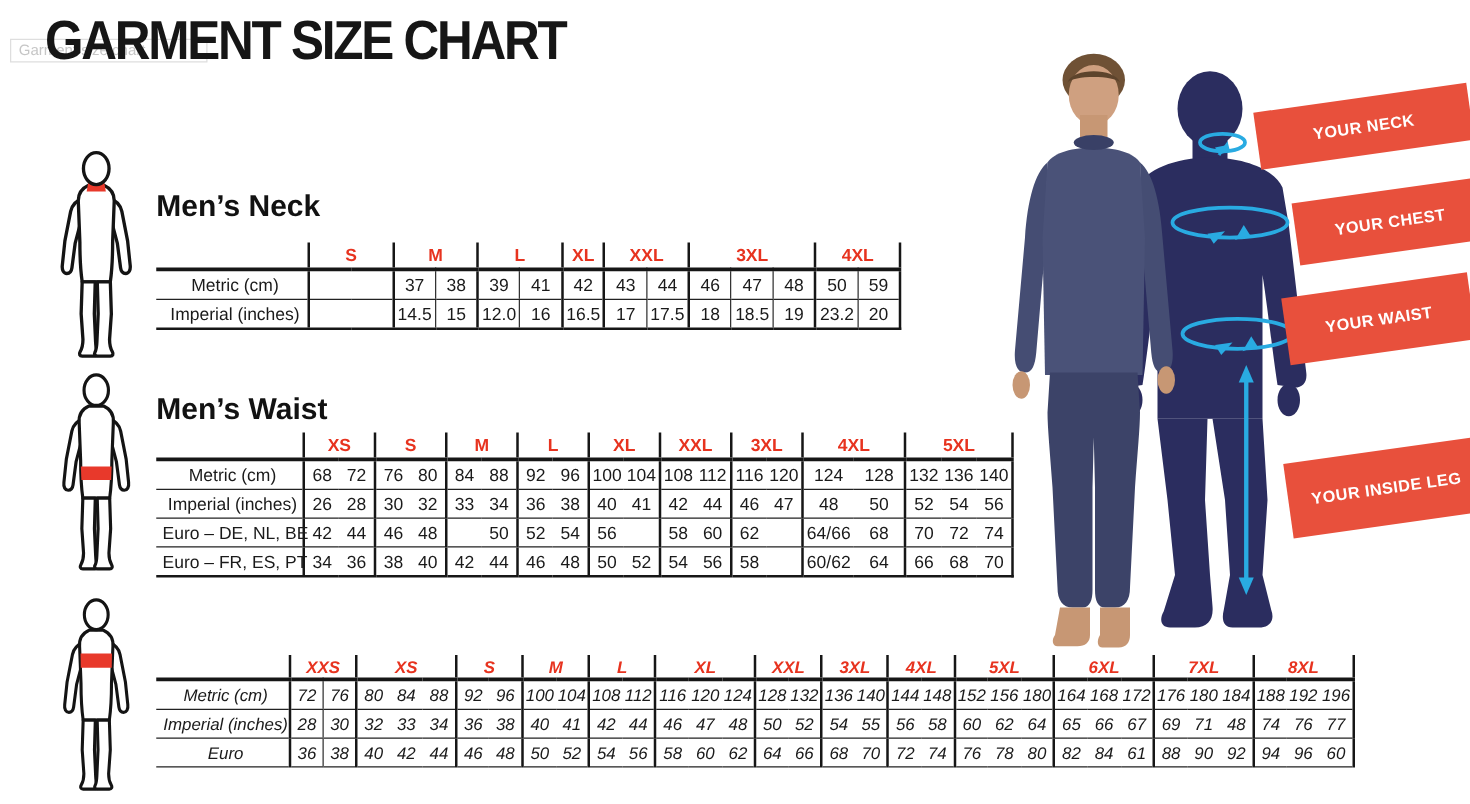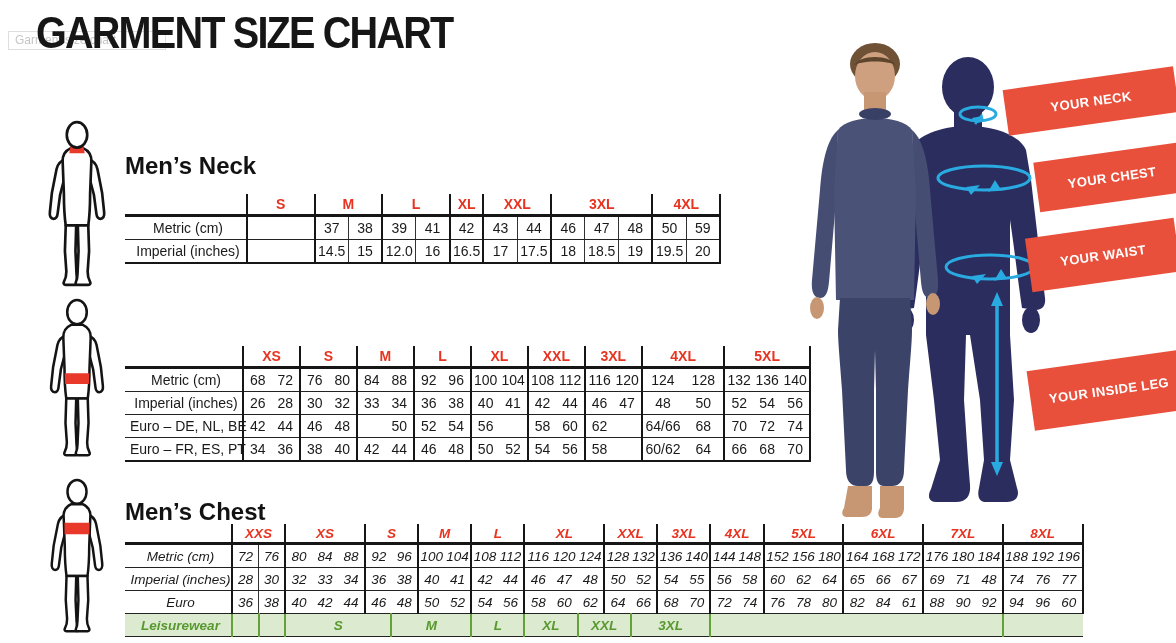--- a/index.html
+++ b/index.html
@@ -90,21 +90,21 @@
     <path d="M22.5,37 C16,39.5 13,43 12,48 L7.5,71 L5.5,90 C5,94 6.6,96.5 9,96.5 C11,96.5 12.6,95 13,92 L15.5,73 L20.5,54 Z"></path>
     <path d="M41.5,37 C48,39.5 51,43 52,48 L56.5,71 L58.5,90 C59,94 57.4,96.5 55,96.5 C53,96.5 51.4,95 51,92 L48.5,73 L43.5,54 Z"></path>
     <path d="M26,27.5 L38,27.5 C43.5,30 46.5,34 46,41 L44.8,72 C44.8,86 44,96 43,103 L21,103 C20,96 19.2,86 19.2,72 L18,41 C17.5,34 20.5,30 26,27.5 Z"></path>
     <path class="band" d="M18.8,47 L45.2,47 L45,59 L19,59 Z"></path>
     <path d="M21,103 L31.2,103 L30.5,128 L31.5,150 C31.6,153 32,156 33,158 C33.8,159.6 33,161 31,161 L21,161 C19,161 18.4,159.4 19.4,157.6 C20.8,155.2 21.6,152 21.6,148 L20.2,128 Z"></path>
     <path d="M43,103 L32.8,103 L33.5,128 L32.5,150 C32.4,153 32,156 31,158 C30.2,159.6 31,161 33,161 L43,161 C45,161 45.6,159.4 44.6,157.6 C43.2,155.2 42.4,152 42.4,148 L43.8,128 Z"></path>
     <ellipse cx="32" cy="14.5" rx="10" ry="12.5"></ellipse>
   </svg>
 
   <div id="h-neck" class="section-heading">Men’s Neck</div>
-  <div id="h-chest" class="section-heading">Men’s Chest</div>
+  <div id="h-waist" class="section-heading">Men’s Waist</div>
 
   <div id="neck-table" class="table-mount">
       <table class="size-table">
         <colgroup>
           <col style="width: 122px;">
           <col style="width: 33.79px;">
           <col style="width: 33.79px;">
           <col style="width: 33.79px;">
           <col style="width: 33.79px;">
           <col style="width: 33.79px;">
@@ -153,21 +153,21 @@
             <td colspan="1" class="bl2">14.5</td>
             <td colspan="1" class="bl1">15</td>
             <td colspan="1" class="bl2">12.0</td>
             <td colspan="1" class="bl1">16</td>
             <td colspan="1" class="bl2">16.5</td>
             <td colspan="1" class="bl2">17</td>
             <td colspan="1" class="bl1">17.5</td>
             <td colspan="1" class="bl2">18</td>
             <td colspan="1" class="bl1">18.5</td>
             <td colspan="1" class="bl1">19</td>
-            <td colspan="1" class="bl2">19.5</td>
+            <td colspan="1" class="bl2">23.2</td>
             <td colspan="1" class="bl1 br2">20</td>
           </tr>
         </tbody>
       </table>
     </div>
   <div id="waist-table" class="table-mount">
       <table class="size-table">
         <colgroup>
           <col style="width: 118px;">
           <col style="width: 28.49px;">
@@ -450,33 +450,20 @@
             <td colspan="1" class="bl2">82</td>
             <td colspan="1">84</td>
             <td colspan="1">61</td>
             <td colspan="1" class="bl2">88</td>
             <td colspan="1">90</td>
             <td colspan="1">92</td>
             <td colspan="1" class="bl2">94</td>
             <td colspan="1">96</td>
             <td colspan="1" class="br2">60</td>
           </tr>
-          <tr class="leisure">
-            <td class="lbl">Leisurewear</td>
-            <td class="dv" colspan="1"></td>
-            <td class="dv" colspan="1"></td>
-            <td class="dv" colspan="4">S</td>
-            <td class="dv" colspan="3">M</td>
-            <td class="dv" colspan="2">L</td>
-            <td class="dv" colspan="2">XL</td>
-            <td class="dv" colspan="2">XXL</td>
-            <td class="dv" colspan="3">3XL</td>
-            <td class="dv" colspan="11"></td>
-            <td class="dv" colspan="3"></td>
-          </tr>
         </tbody>
       </table>
     </div>
 
   <div id="figure">
     <svg width="388" height="500" viewBox="0 0 388 500">
 
       <g fill="#2b2d5f">
         <ellipse cx="180" cy="57" rx="26" ry="30"></ellipse>
         <rect x="166" y="78" width="28" height="22"></rect>

